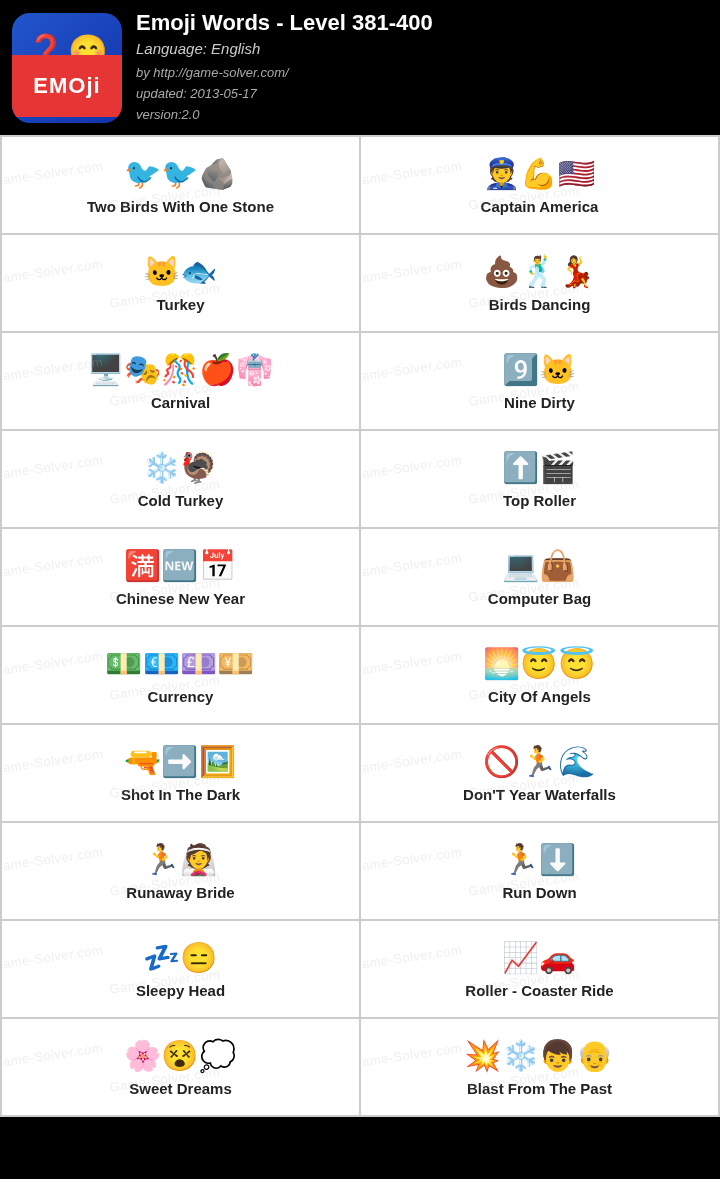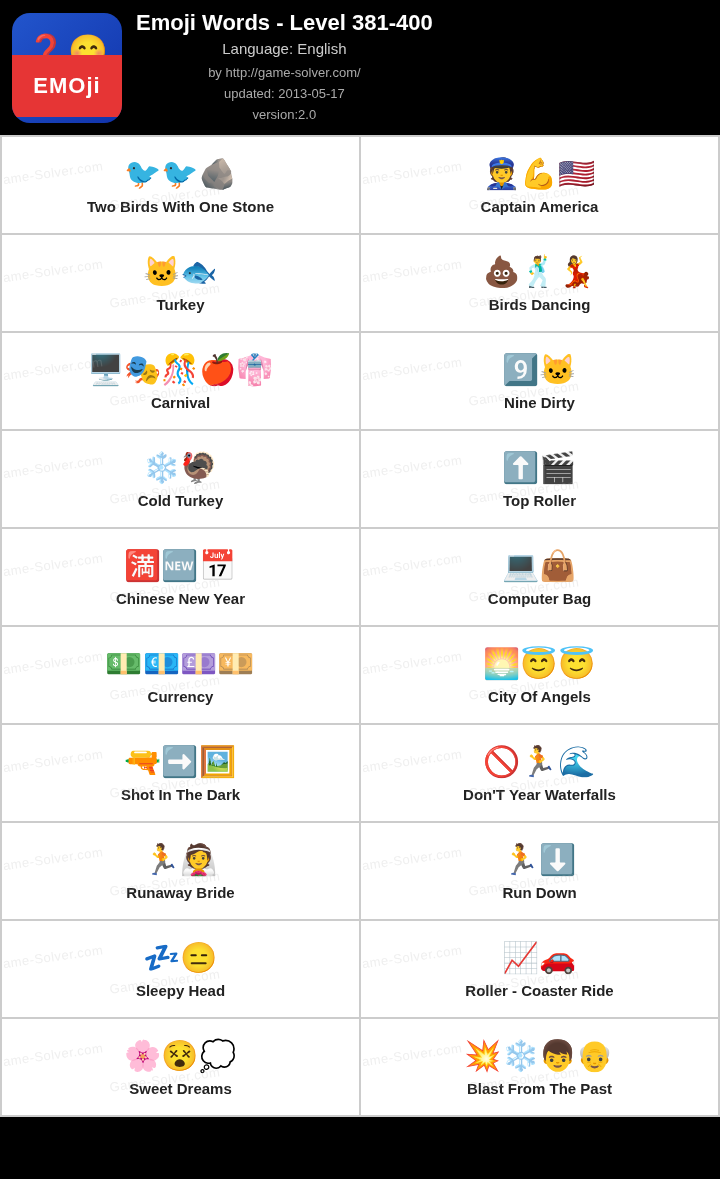--- a/index.html
+++ b/index.html
@@ -42,37 +42,38 @@
       text-align: center;
       background: #e63535;
       color: #fff;
       font-weight: 900;
       font-size: 22px;
       letter-spacing: 1px;
       padding: 18px 0;
     }
     .header-text {
       color: #fff;
-      text-align: center;
     }
     .header-text h1 {
       font-size: 22px;
       font-weight: bold;
       color: #fff;
     }
     .header-text .lang {
       font-size: 15px;
       color: #ccc;
       margin-top: 4px;
+      font-style: italic;
     }
     .header-text .meta {
       font-size: 13px;
       color: #aaa;
       margin-top: 6px;
       line-height: 1.6;
+      font-style: italic;
     }
     .grid {
       display: grid;
       grid-template-columns: 1fr 1fr;
       border-left: 2px solid #ccc;
       border-top: 2px solid #ccc;
       background: #fff;
     }
     .cell {
       border-right: 2px solid #ccc;

